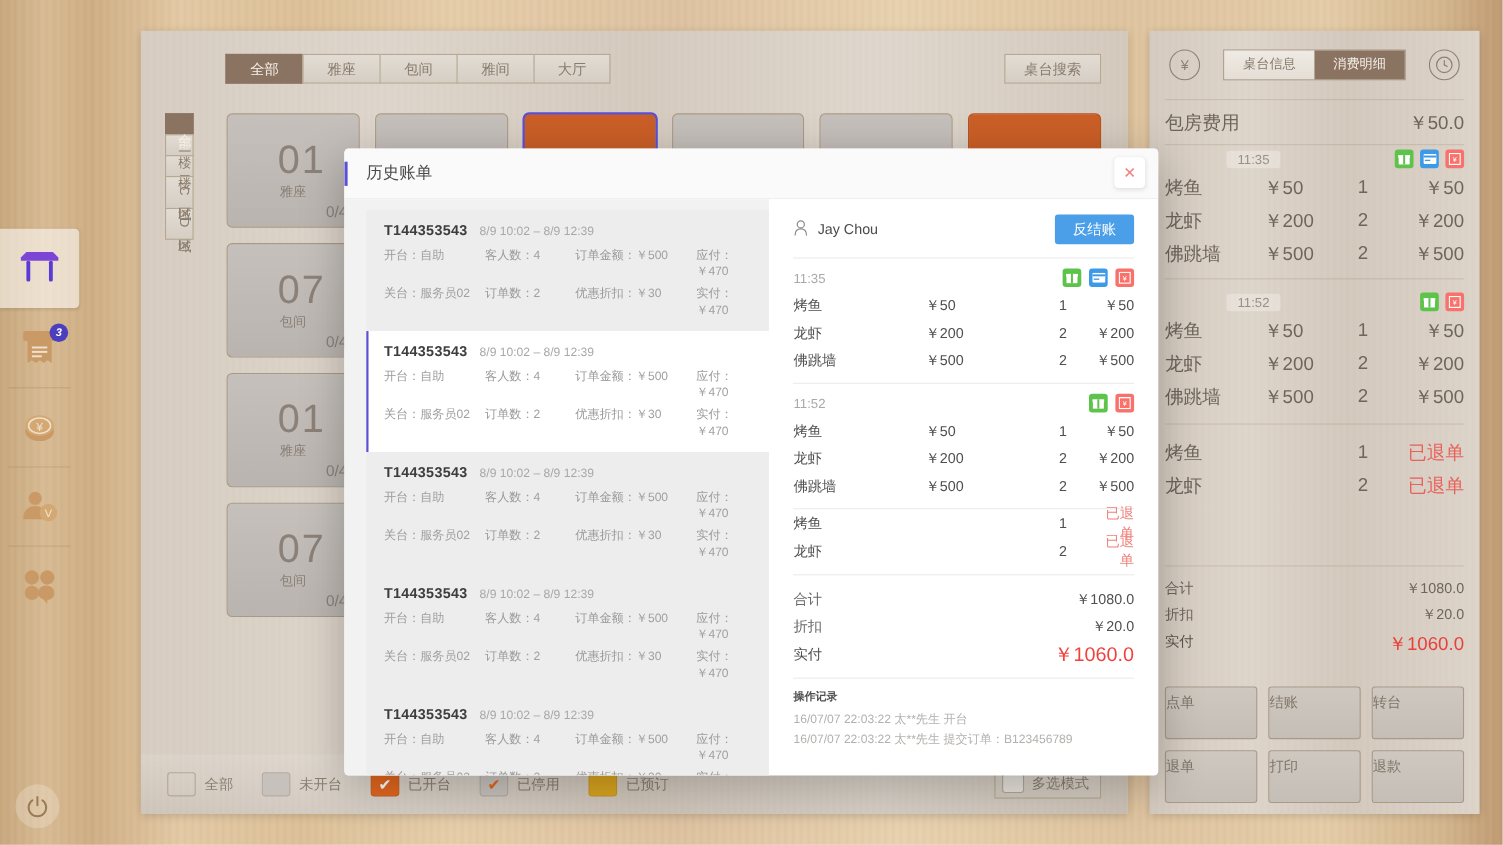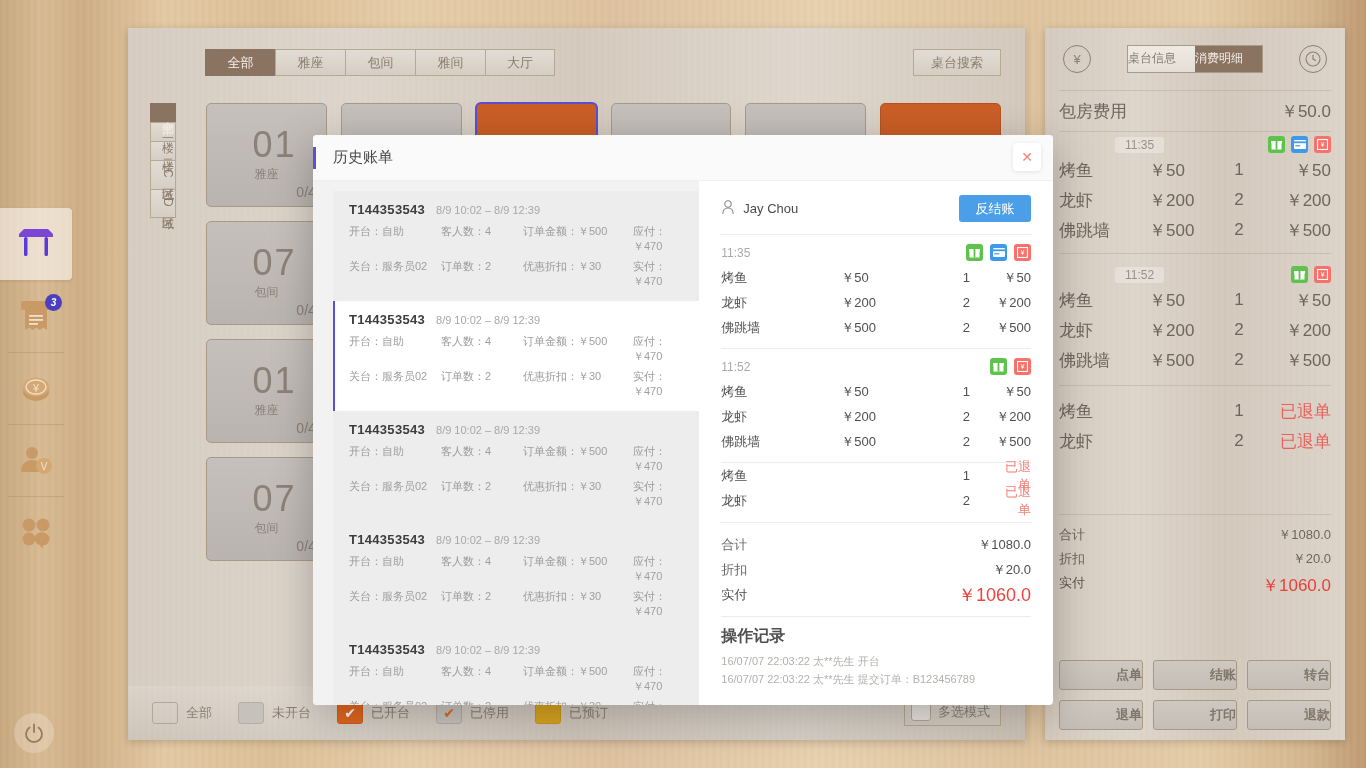--- a/index.html
+++ b/index.html
@@ -156,21 +156,21 @@
     height: 62px; display: flex; align-items: center; justify-content: space-between;
     padding: 0 18px;
   }
   .circ-icon {
     width: 28px; height: 28px; border-radius: 50%;
     border: 1px solid #8d8075; display: flex; align-items: center; justify-content: center;
     color: #8d8075; font-size: 13px;
   }
   .rp-tabs { display: flex; border: 1px solid #a99a87; }
   .rp-tab {
-    width: 67px; height: 26px; line-height: 24px; 
+    width: 82px; height: 26px; line-height: 24px; text-align: center;
     font-size: 12px; color: #857a6e;
     background: linear-gradient(180deg,#efeae3,#e4ded6);
   }
   .rp-tab.active { background: #8b7362; color: #f6f1ea; }
   .hr { height: 1px; background: rgba(140,120,100,0.22); margin: 0 14px; }
 
   .rp-row {
     display: flex; align-items: center; padding: 0 14px; height: 30px;
     font-size: 17px; color: #6e655c;
   }
@@ -203,24 +203,23 @@
   }
   .tot-row.final .v { color: #e8413c; font-size: 17px; }
   .tot-row.final .k { color: #5d554c; }
 
   #rp-buttons {
     position: absolute; left: 0; right: 0; bottom: 10px;
     padding: 0 14px; display: grid; grid-template-columns: repeat(3,1fr);
     gap: 10px 10px;
   }
   .rp-btn {
-    height: 30px; line-height: 28px; text-align: right; font-size: 13px;
+    height: 48px; line-height: 28px; text-align: left; font-size: 13px;
     color: #80766a; border: 1px solid #a99a87; border-radius: 3px;
     background: linear-gradient(180deg,#cfc8c0,#c5beb6);
-    font-weight: bold;
   }
 
   
   #modal {
     position: absolute; left: 313px; top: 135px; width: 740px; height: 570px;
     background: #ffffff; border-radius: 4px;
     box-shadow: 0 10px 40px rgba(0,0,0,0.25);
     overflow: hidden;
   }
   #modal-head {
@@ -271,21 +270,21 @@
   .bd-row .n { flex: 0 0 120px; }
   .bd-row .p { flex: 0 0 95px; }
   .bd-row .q { flex: 0 0 60px; text-align: center; }
   .bd-row .s { flex: 1; text-align: right; }
   .bd-row.refund .s { color: #f0817b; }
   .bd-tot { display: flex; justify-content: space-between; height: 25px; align-items: center; font-size: 13px; color: #6a6a6a; }
   .bd-tot .v { color: #4f4f4f; }
   .bd-tot.final .k { color: #4f4f4f; }
   .bd-tot.final .v { color: #f0413c; font-size: 18px; }
   #bd-log { padding-top: 9px; }
-  #bd-log .ttl { font-size: 16px; color: #4f4f4f; margin-bottom: 5px; font-weight: bold; }
+  #bd-log .ttl { font-size: 10px; color: #4f4f4f; margin-bottom: 5px; font-weight: bold; }
   #bd-log .ln { font-size: 11px; color: #b3b0ad; line-height: 18px; }
 </style>
 </head>
 <body>
 
 <div id="left-nav">
   <div class="nav-btn active" style="top:208px">
     <svg width="40" height="32" viewBox="0 0 40 32">
       <path d="M3 6 L8 1 L32 1 L37 6 L37 9 L3 9 Z" fill="#7b46d6"></path>
       <rect x="8" y="9" width="3.5" height="19" rx="1.5" fill="#5b3bd6"></rect>

